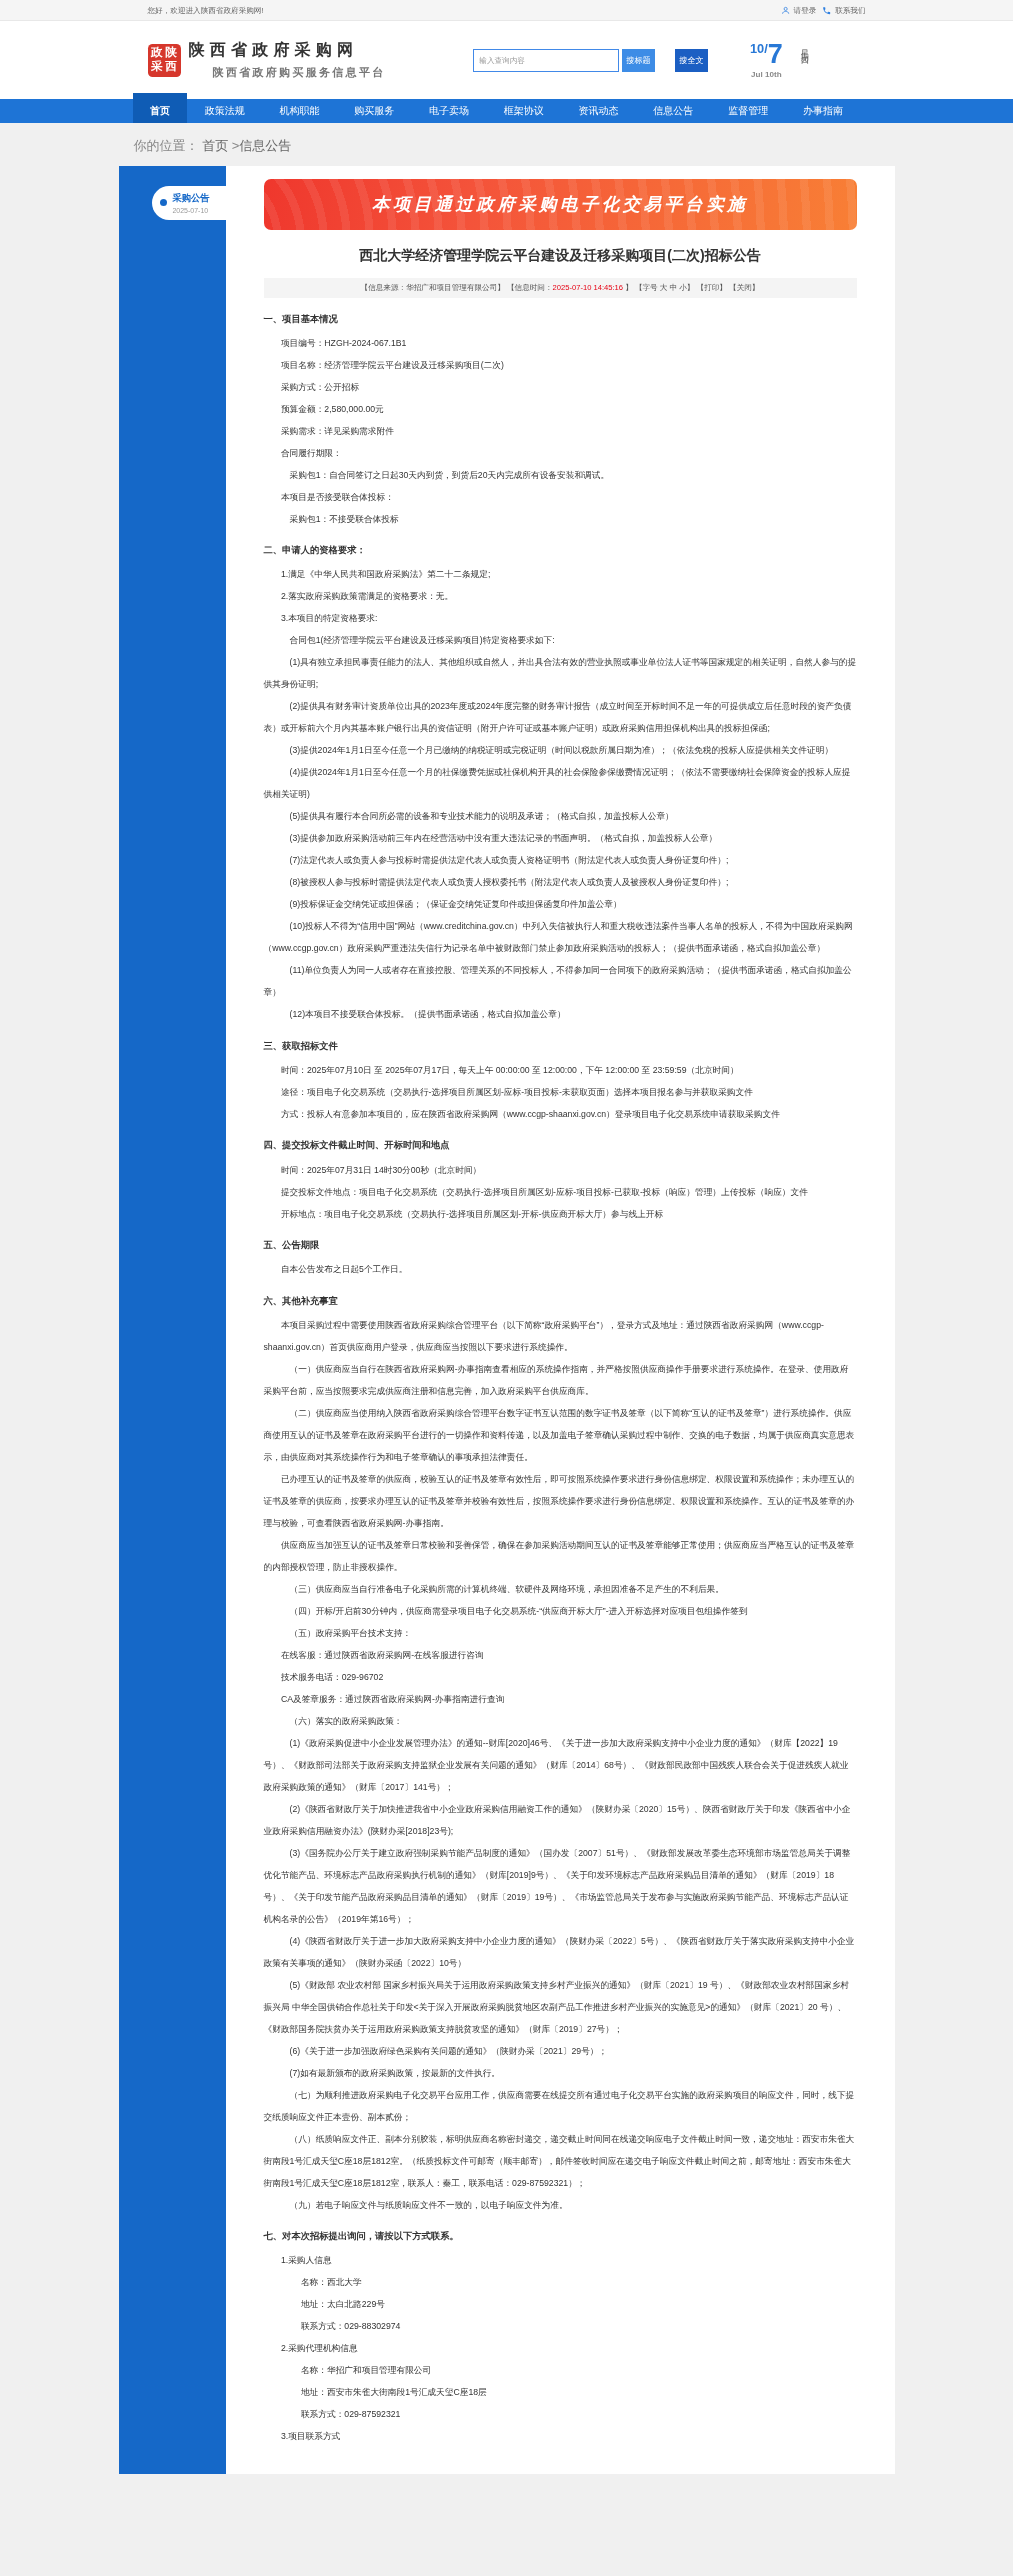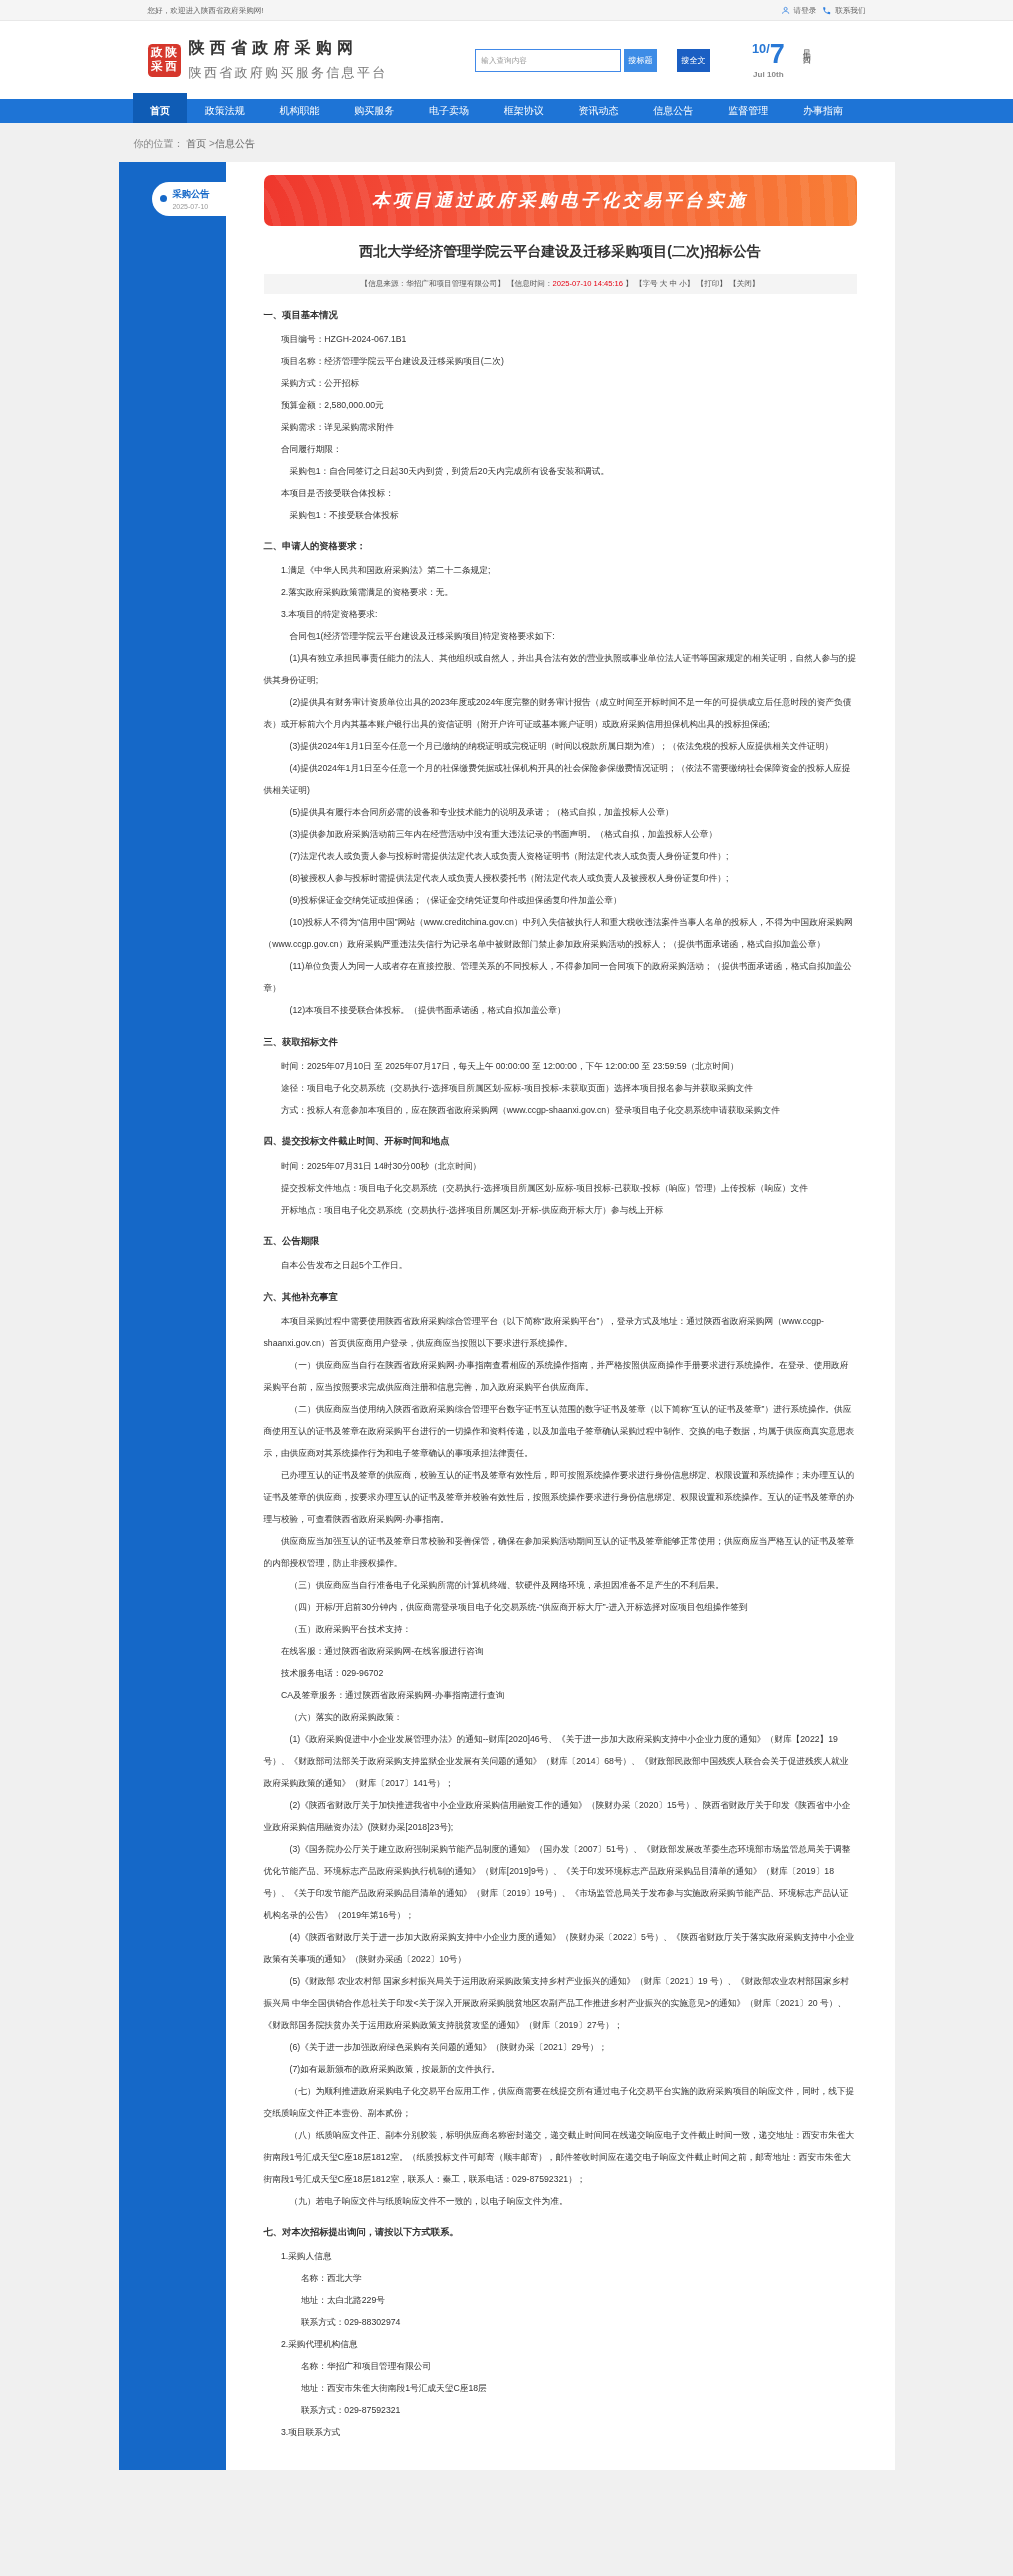--- a/index.html
+++ b/index.html
@@ -20,21 +20,21 @@
 
   
   .site-header { background:#fff; height:78px; }
   .header-inner { width:776px; margin:0 auto; padding:0 29px; height:78px;
     display:flex; align-items:center; }
   .brand { display:flex; align-items:center; gap:8.1px; }
   .logo { width:33px; height:33px; background:#d6372c; border-radius:4.6px; color:#fff;
     display:grid; grid-template-columns:1fr 1fr; place-items:center; font-weight:bold;
     font-size:11.6px; line-height:1; padding:2.3px; font-family:"Liberation Serif","DejaVu Serif",serif;}
   .site-title { font-size:16px; font-weight:bold; color:#333; letter-spacing:5.2px; }
-  .site-subtitle { font-size:13px; font-weight:normal; color:#777; letter-spacing:2.3px; margin-top:4.6px; }
+  .site-subtitle { font-size:11px; font-weight:bold; color:#777; letter-spacing:2.3px; margin-top:4.6px;margin-left:24px; }
   .search { display:flex; align-items:center; margin-left:87px; }
   .search input { width:146px; height:23px; border:1.2px solid #4189e8; padding:0 5.8px;
     font-size:7.6px; color:#333; outline:none; }
   .search input::placeholder { color:#999; }
   .search button { height:23px; width:33px; border:none; color:#fff; font-size:8.1px; cursor:pointer; }
   .btn-title { background:#3d8ce6; margin-left:3.5px; }
   .btn-full  { background:#1b5fc3; margin-left:20px; }
   .datebox { margin-left:42px; display:flex; align-items:flex-start; gap:15px; }
   .date-main { text-align:center; }
   .date-num { color:#2878d6; font-weight:bold; line-height:1; }
@@ -45,21 +45,21 @@
 
   
   .mainnav { background:#1e74d6; height:24.4px; }
   .nav-inner { width:776px; margin:0 auto; padding:0 14px; display:flex; }
   .nav-item { position:relative; display:block; color:#fff; font-size:10px; line-height:24.4px;
     padding:0 17.4px; text-decoration:none; cursor:pointer; }
   .nav-item.active { background:#0f5cb5; font-weight:bold; }
   .nav-item.active::before { content:""; position:absolute; top:-5.8px; left:0; right:0; height:5.8px; background:#0f5cb5; }
 
   
-  .breadcrumb { padding:14px 0 10.5px 15px; font-size:10px; color:#888; }
+  .breadcrumb { padding:14px 0 10.5px 15px; font-size:13px; color:#888; }
   .breadcrumb a { color:#666; text-decoration:none; cursor:pointer; }
 
   
   .content { display:flex; align-items:stretch; margin-bottom:14px; }
   .sidebar { width:107px; flex:none; background:#1568c8; position:relative; }
   .side-tab { margin:20px 0 0 33px; background:#fff; border-radius:17.4px 0 0 17.4px;
     height:34px; display:flex; align-items:center; gap:5.8px; padding-left:8.1px; cursor:pointer; }
   .dot { width:7px; height:7px; border-radius:50%; background:#1568c8; flex:none; }
   .side-label { color:#1568c8; font-size:9.3px; font-weight:bold; }
   .side-date  { color:#999; font-size:7px; margin-top:1.7px; }

